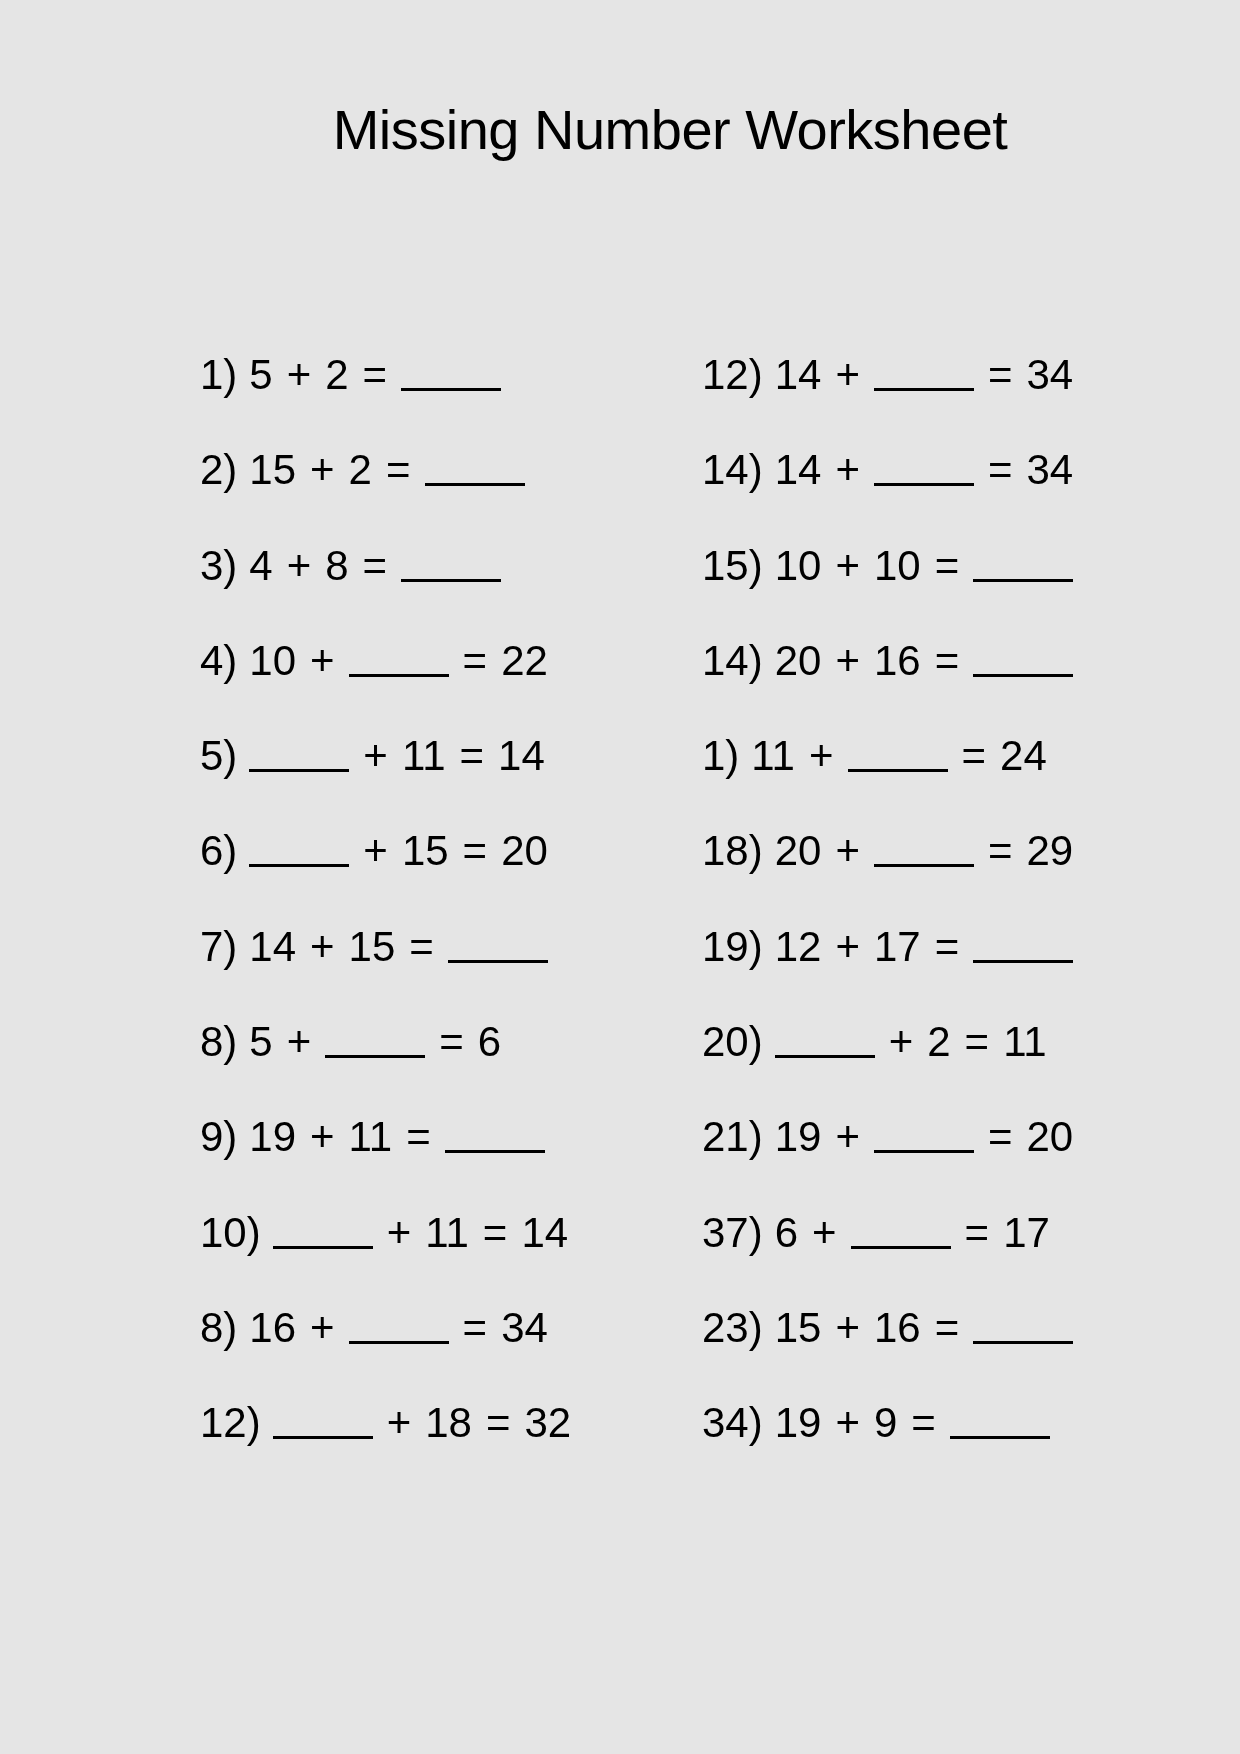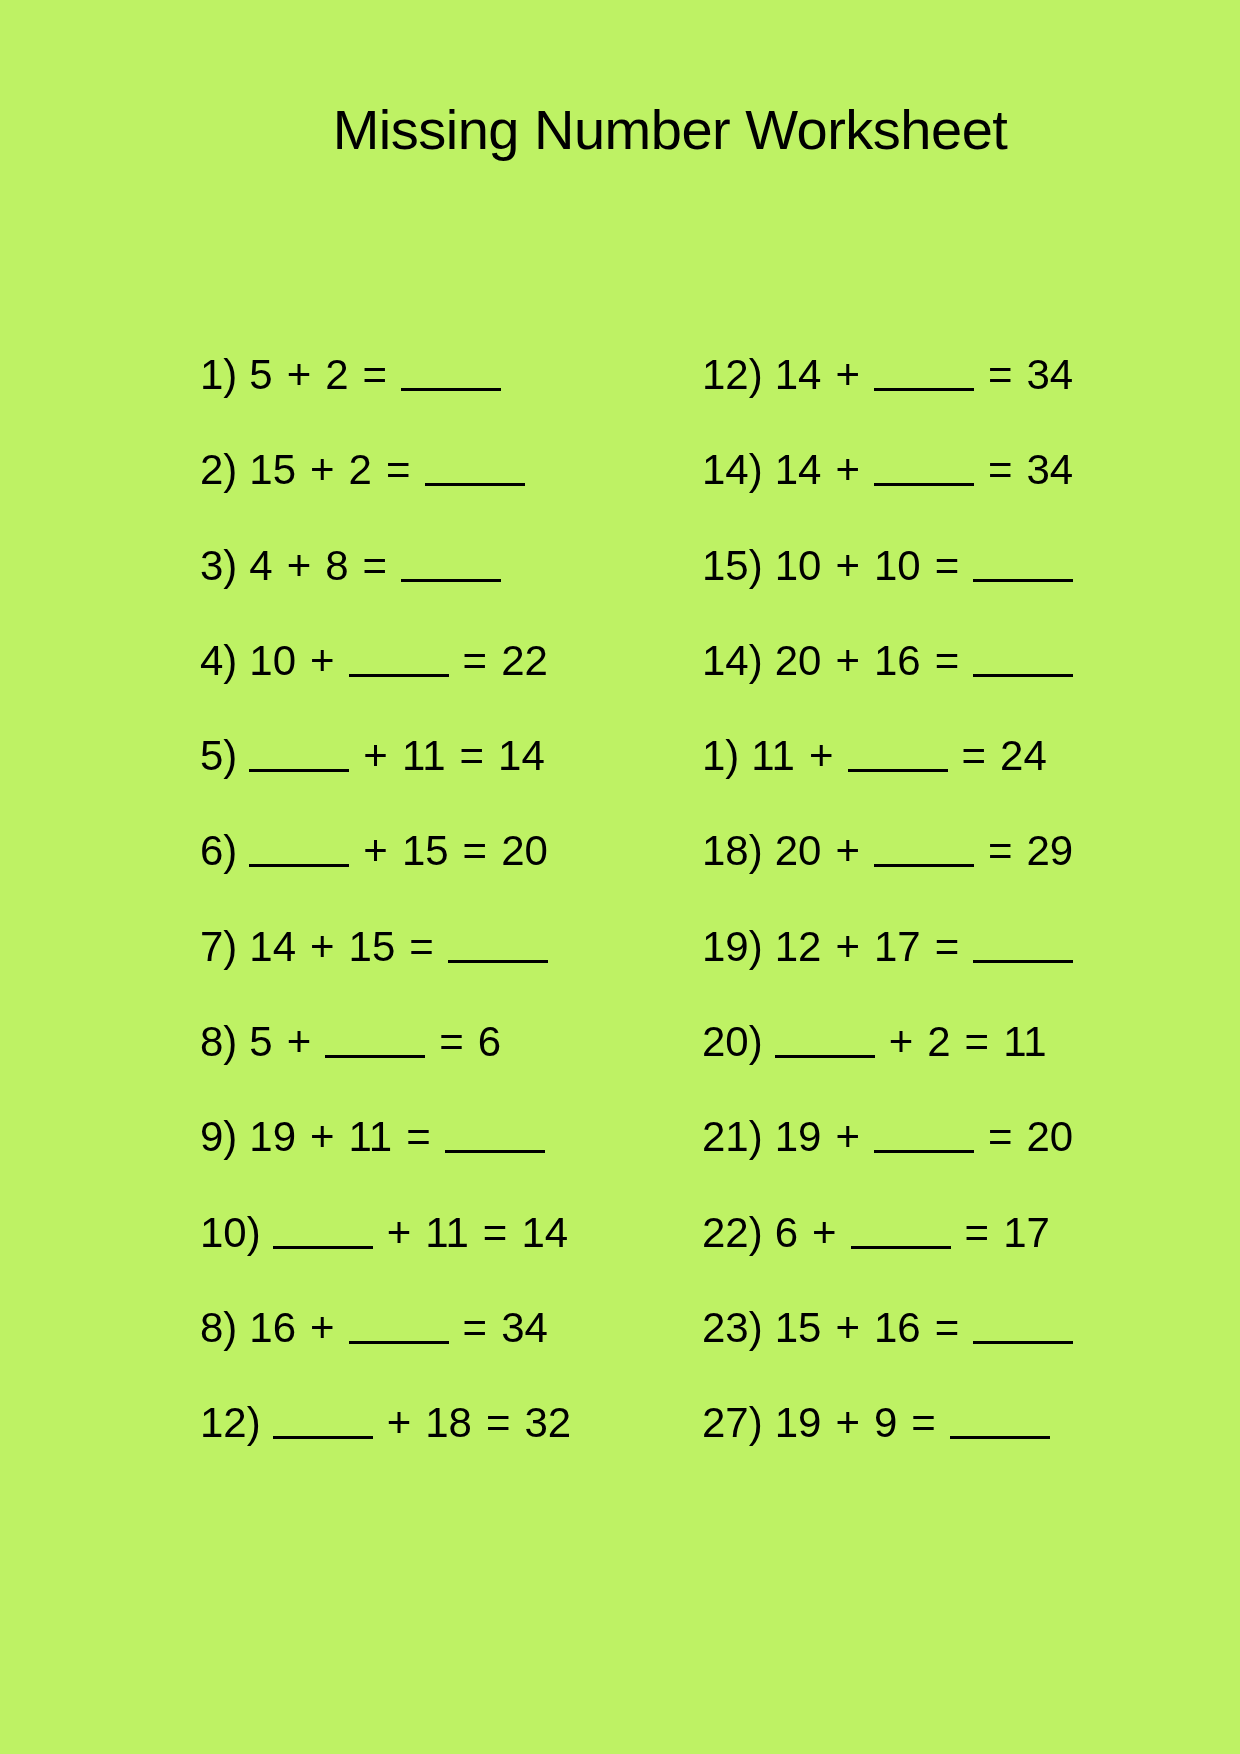--- a/index.html
+++ b/index.html
@@ -4,21 +4,21 @@
   <style>
     html, body {
       margin: 0;
       padding: 0;
       background: #ffffff;
     }
     .page {
       position: relative;
       width: 1240px;
       height: 1754px;
-      background: #bef264;
+      background: #e5e5e5;
       overflow: hidden;
       font-family: "Liberation Sans", sans-serif;
       color: #000000;
     }
     .title {
       position: absolute;
       left: 0;
       width: 1240px;
       top: 98px;
       text-align: center;
@@ -244,37 +244,37 @@
         </div>
         <div class="problem">
           <span class="num">21)</span>
           <span class="tok">19</span>
           <span class="tok">+</span>
           <span class="blank"></span>
           <span class="tok">=</span>
           <span class="tok">20</span>
         </div>
         <div class="problem">
-          <span class="num">22)</span>
+          <span class="num">37)</span>
           <span class="tok">6</span>
           <span class="tok">+</span>
           <span class="blank"></span>
           <span class="tok">=</span>
           <span class="tok">17</span>
         </div>
         <div class="problem">
           <span class="num">23)</span>
           <span class="tok">15</span>
           <span class="tok">+</span>
           <span class="tok">16</span>
           <span class="tok">=</span>
           <span class="blank"></span>
         </div>
         <div class="problem">
-          <span class="num">27)</span>
+          <span class="num">34)</span>
           <span class="tok">19</span>
           <span class="tok">+</span>
           <span class="tok">9</span>
           <span class="tok">=</span>
           <span class="blank"></span>
         </div>
       </div>
   </div>
 </div>
 

